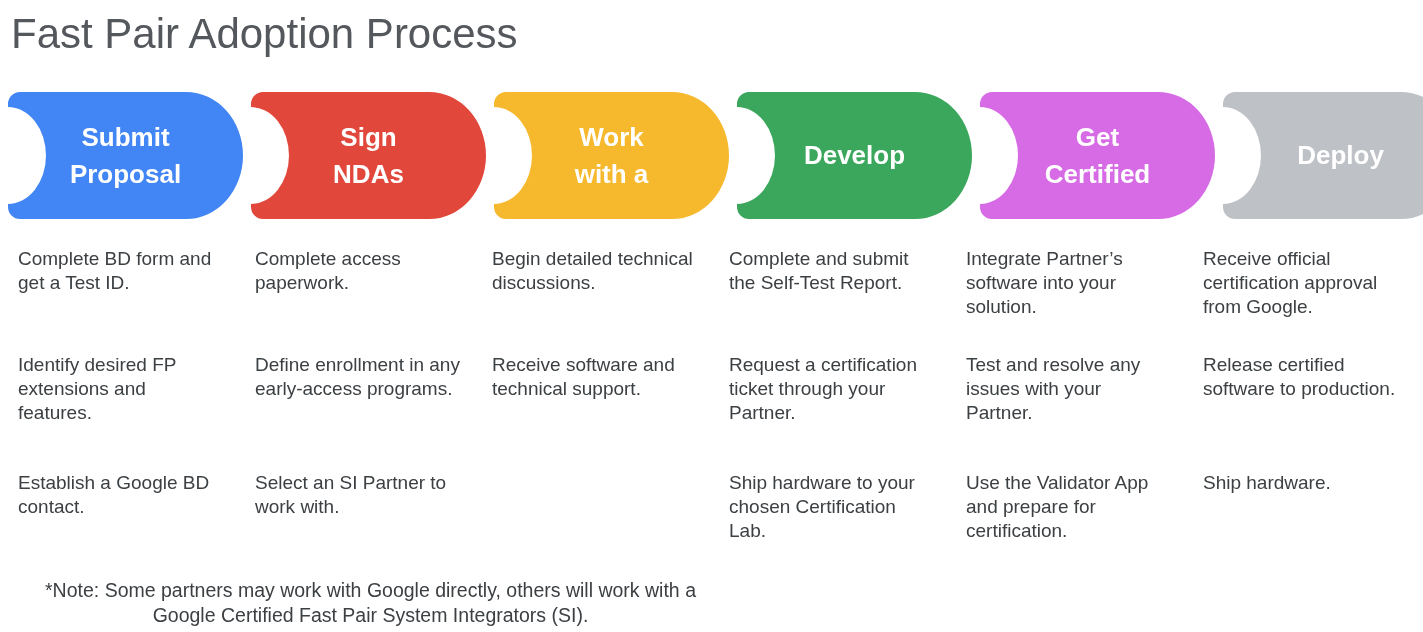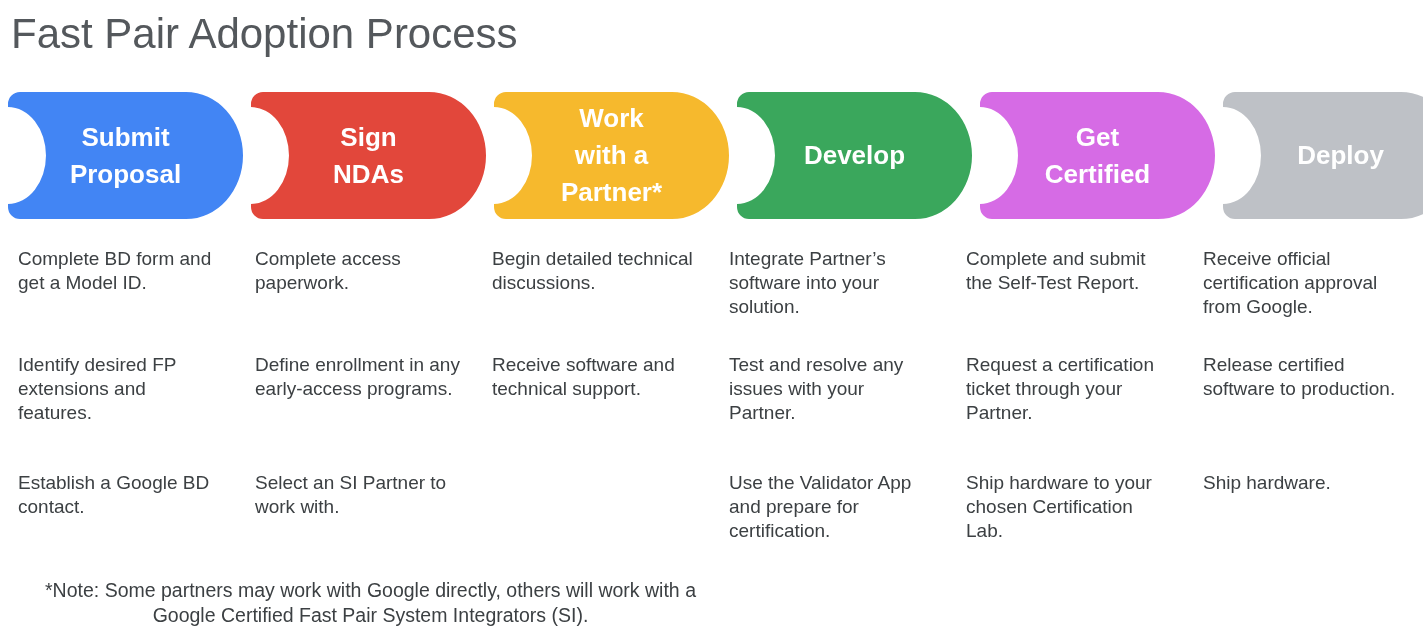--- a/index.html
+++ b/index.html
@@ -114,21 +114,20 @@
       </div>
     </div>
 
     <div class="stage">
       <svg viewBox="0 0 235 127" width="235" height="127" aria-hidden="true">
         <path d="M 12 0 L 178 0 A 57 63.5 0 0 1 178 127 L 12 127 A 12 12 0 0 1 0 115 L 0 112 A 38 48.5 0 0 0 0 15 L 0 12 A 12 12 0 0 1 12 0 Z" fill="#f6b92d"></path>
       </svg>
       <div class="stage-label">
         <span>Work</span>
         <span>with a</span>
-        <span>Partner*</span>
       </div>
     </div>
 
     <div class="stage">
       <svg viewBox="0 0 235 127" width="235" height="127" aria-hidden="true">
         <path d="M 12 0 L 178 0 A 57 63.5 0 0 1 178 127 L 12 127 A 12 12 0 0 1 0 115 L 0 112 A 38 48.5 0 0 0 0 15 L 0 12 A 12 12 0 0 1 12 0 Z" fill="#3aa75c"></path>
       </svg>
       <div class="stage-label">
         <span>Develop</span>
       </div>
@@ -151,49 +150,49 @@
       <div class="stage-label">
         <span>Deploy</span>
       </div>
     </div>
 
   </div>
 
   <div class="columns">
 
     <div class="col">
-      <p class="r1">Complete BD form and get a Model ID.</p>
+      <p class="r1">Complete BD form and get a Test ID.</p>
       <p class="r2">Identify desired FP extensions and features.</p>
       <p class="r3">Establish a Google BD contact.</p>
     </div>
 
     <div class="col">
       <p class="r1">Complete access paperwork.</p>
       <p class="r2">Define enrollment in any early-access programs.</p>
       <p class="r3">Select an SI Partner to work with.</p>
     </div>
 
     <div class="col">
       <p class="r1">Begin detailed technical discussions.</p>
       <p class="r2">Receive software and technical support.</p>
     </div>
 
     <div class="col">
+      <p class="r1">Complete and submit the Self-Test Report.</p>
+      <p class="r2">Request a certification ticket through your Partner.</p>
+      <p class="r3">Ship hardware to your chosen Certification Lab.</p>
+    </div>
+
+    <div class="col">
       <p class="r1">Integrate Partner’s software into your solution.</p>
       <p class="r2">Test and resolve any issues with your Partner.</p>
       <p class="r3">Use the Validator App and prepare for certification.</p>
     </div>
 
     <div class="col">
-      <p class="r1">Complete and submit the Self-Test Report.</p>
-      <p class="r2">Request a certification ticket through your Partner.</p>
-      <p class="r3">Ship hardware to your chosen Certification Lab.</p>
-    </div>
-
-    <div class="col">
       <p class="r1">Receive official certification approval from Google.</p>
       <p class="r2">Release certified software to production.</p>
       <p class="r3">Ship hardware.</p>
     </div>
 
   </div>
 
   <p class="note">*Note: Some partners may work with Google directly, others will work with a Google Certified Fast Pair System Integrators (SI).</p>
 
 </div>

